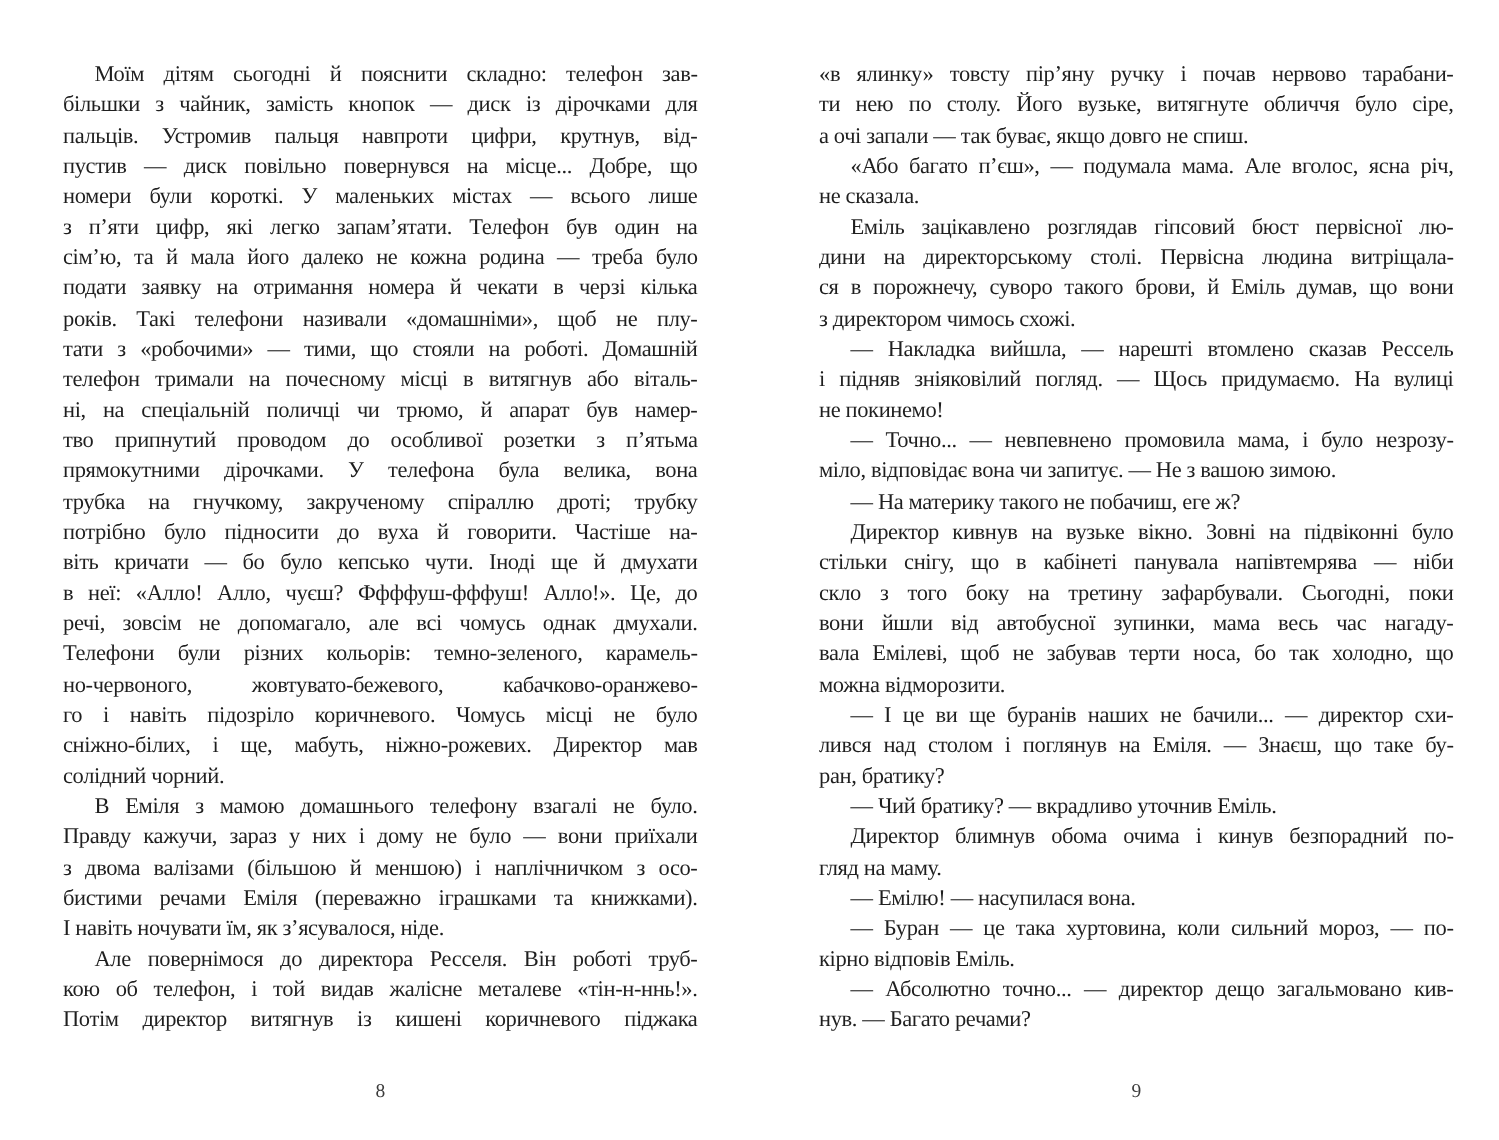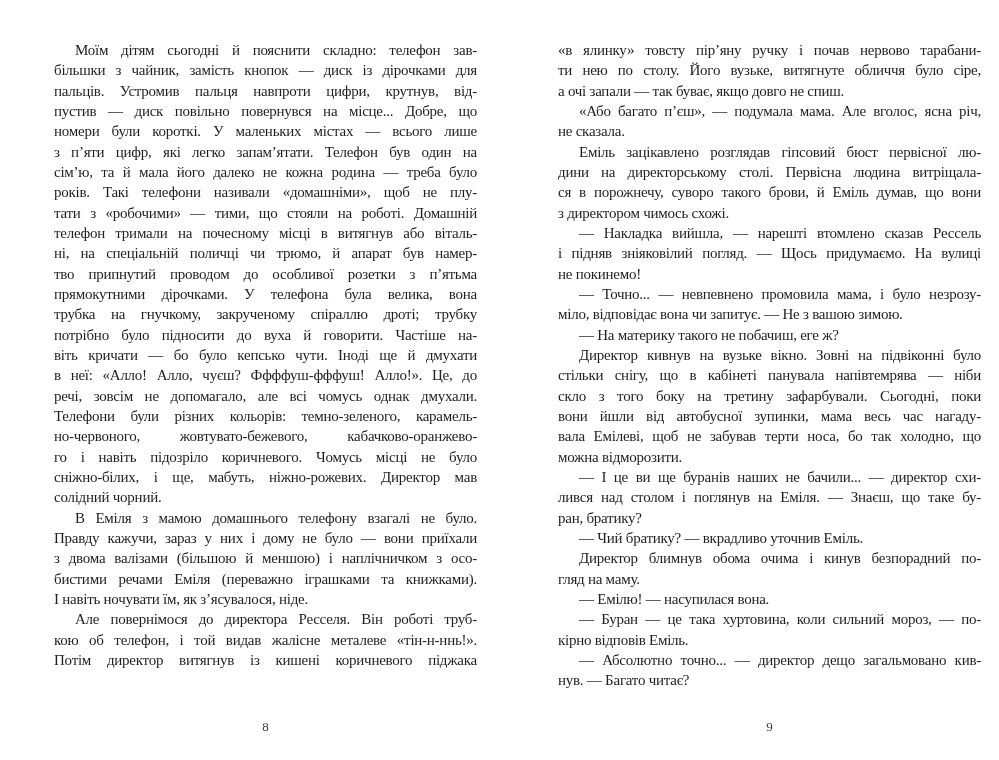--- a/index.html
+++ b/index.html
@@ -11,21 +11,20 @@
     width: 999px;
     height: 760px;
     position: relative;
     overflow: hidden;
     font-family: "Liberation Serif", "DejaVu Serif", serif;
   }
   .spread {
     position: absolute;
     inset: 0;
     background: #ffffff;
-    margin-left: 12px;
   }
   .page-text {
     position: absolute;
     top: 40px;
     width: 423px;
   }
   .page-text.left  { left: 42px;  }
   .page-text.right { left: 546px; }
   .line {
     font-size: 15px;
@@ -58,20 +57,21 @@
 
 <div class="spread">
   <section class="page-text left">
       <div class="line indent">Моїм дітям сьогодні й пояснити складно: телефон зав-</div>
       <div class="line">більшки з чайник, замість кнопок — диск із дірочками для</div>
       <div class="line">пальців. Устромив пальця навпроти цифри, крутнув, від-</div>
       <div class="line">пустив — диск повільно повернувся на місце... Добре, що</div>
       <div class="line">номери були короткі. У маленьких містах — всього лише</div>
       <div class="line">з п’яти цифр, які легко запам’ятати. Телефон був один на</div>
       <div class="line">сім’ю, та й мала його далеко не кожна родина — треба було</div>
+      <div class="line">подати заявку на отримання номера й чекати в черзі кілька</div>
       <div class="line">років. Такі телефони називали «домашніми», щоб не плу-</div>
       <div class="line">тати з «робочими» — тими, що стояли на роботі. Домашній</div>
       <div class="line">телефон тримали на почесному місці в витягнув або віталь-</div>
       <div class="line">ні, на спеціальній поличці чи трюмо, й апарат був намер-</div>
       <div class="line">тво припнутий проводом до особливої розетки з п’ятьма</div>
       <div class="line">прямокутними дірочками. У телефона була велика, вона</div>
       <div class="line">трубка на гнучкому, закрученому спіраллю дроті; трубку</div>
       <div class="line">потрібно було підносити до вуха й говорити. Частіше на-</div>
       <div class="line">віть кричати — бо було кепсько чути. Іноді ще й дмухати</div>
       <div class="line">в неї: «Алло! Алло, чуєш? Ффффуш-фффуш! Алло!». Це, до</div>
@@ -115,17 +115,17 @@
       <div class="line indent">— І це ви ще буранів наших не бачили... — директор схи-</div>
       <div class="line">лився над столом і поглянув на Еміля. — Знаєш, що таке бу-</div>
       <div class="line last">ран, братику?</div>
       <div class="line indent last">— Чий братику? — вкрадливо уточнив Еміль.</div>
       <div class="line indent">Директор блимнув обома очима і кинув безпорадний по-</div>
       <div class="line last">гляд на маму.</div>
       <div class="line indent last">— Емілю! — насупилася вона.</div>
       <div class="line indent">— Буран — це така хуртовина, коли сильний мороз, — по-</div>
       <div class="line last">кірно відповів Еміль.</div>
       <div class="line indent">— Абсолютно точно... — директор дещо загальмовано кив-</div>
-      <div class="line last">нув. — Багато читає?</div>
+      <div class="line last">нув. — Багато речами?</div>
     </section>
   <div class="pagenum left">8</div>
   <div class="pagenum right">9</div>
 </div>
 
 </body></html>

